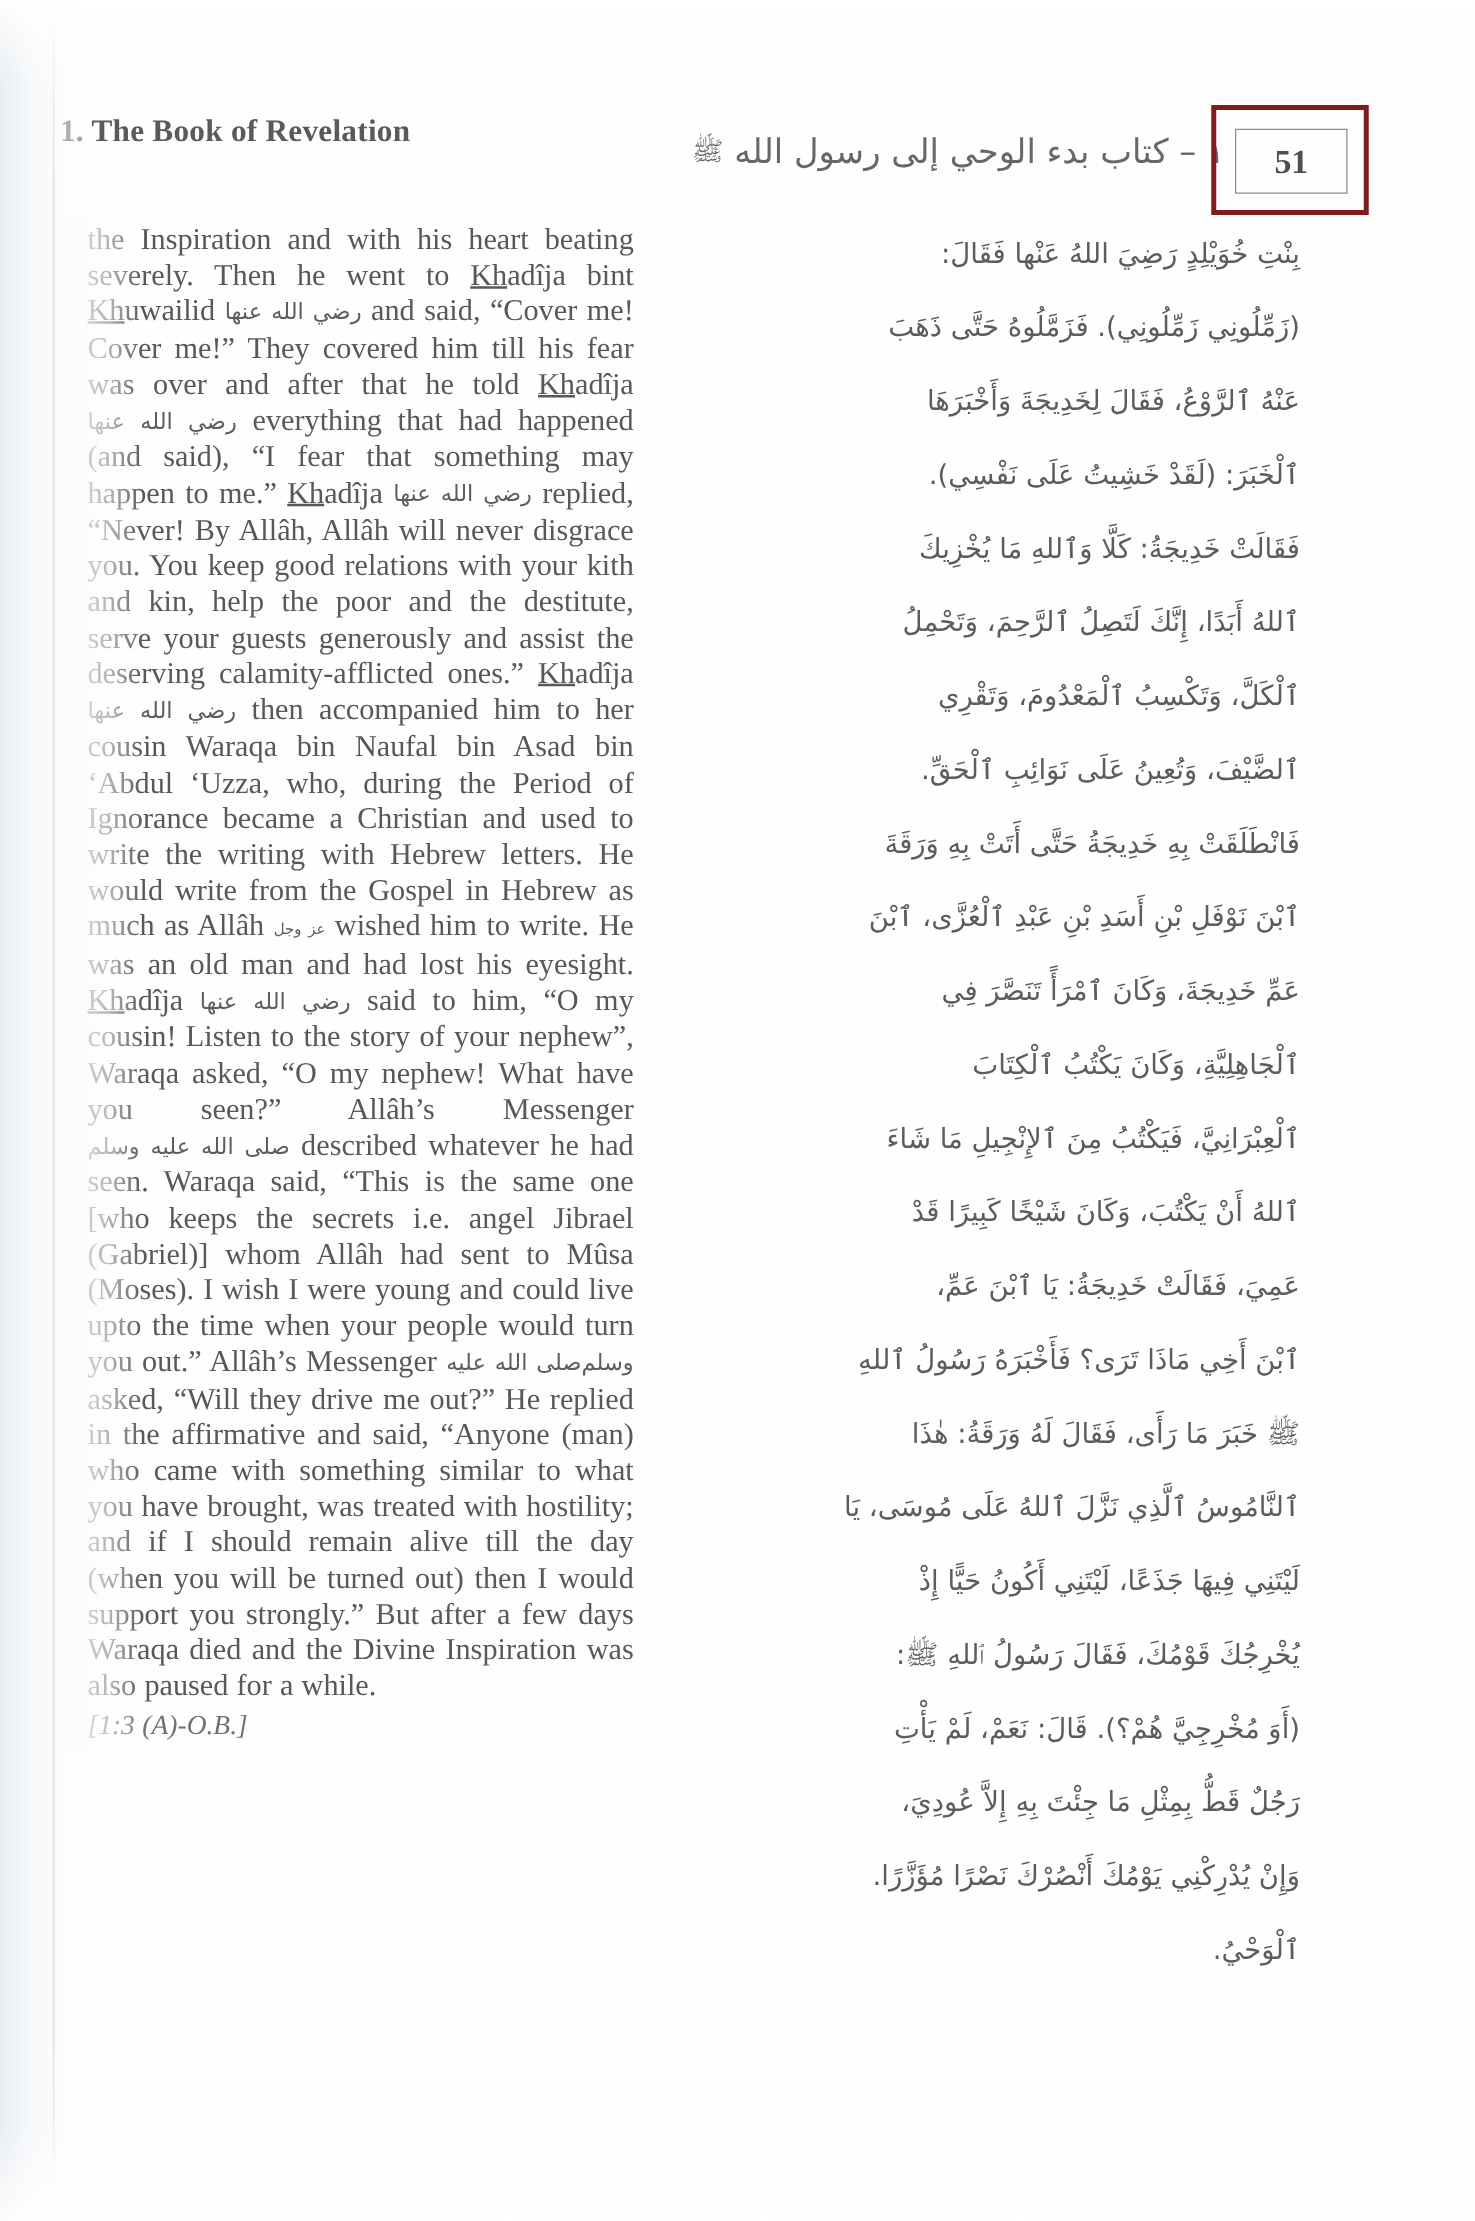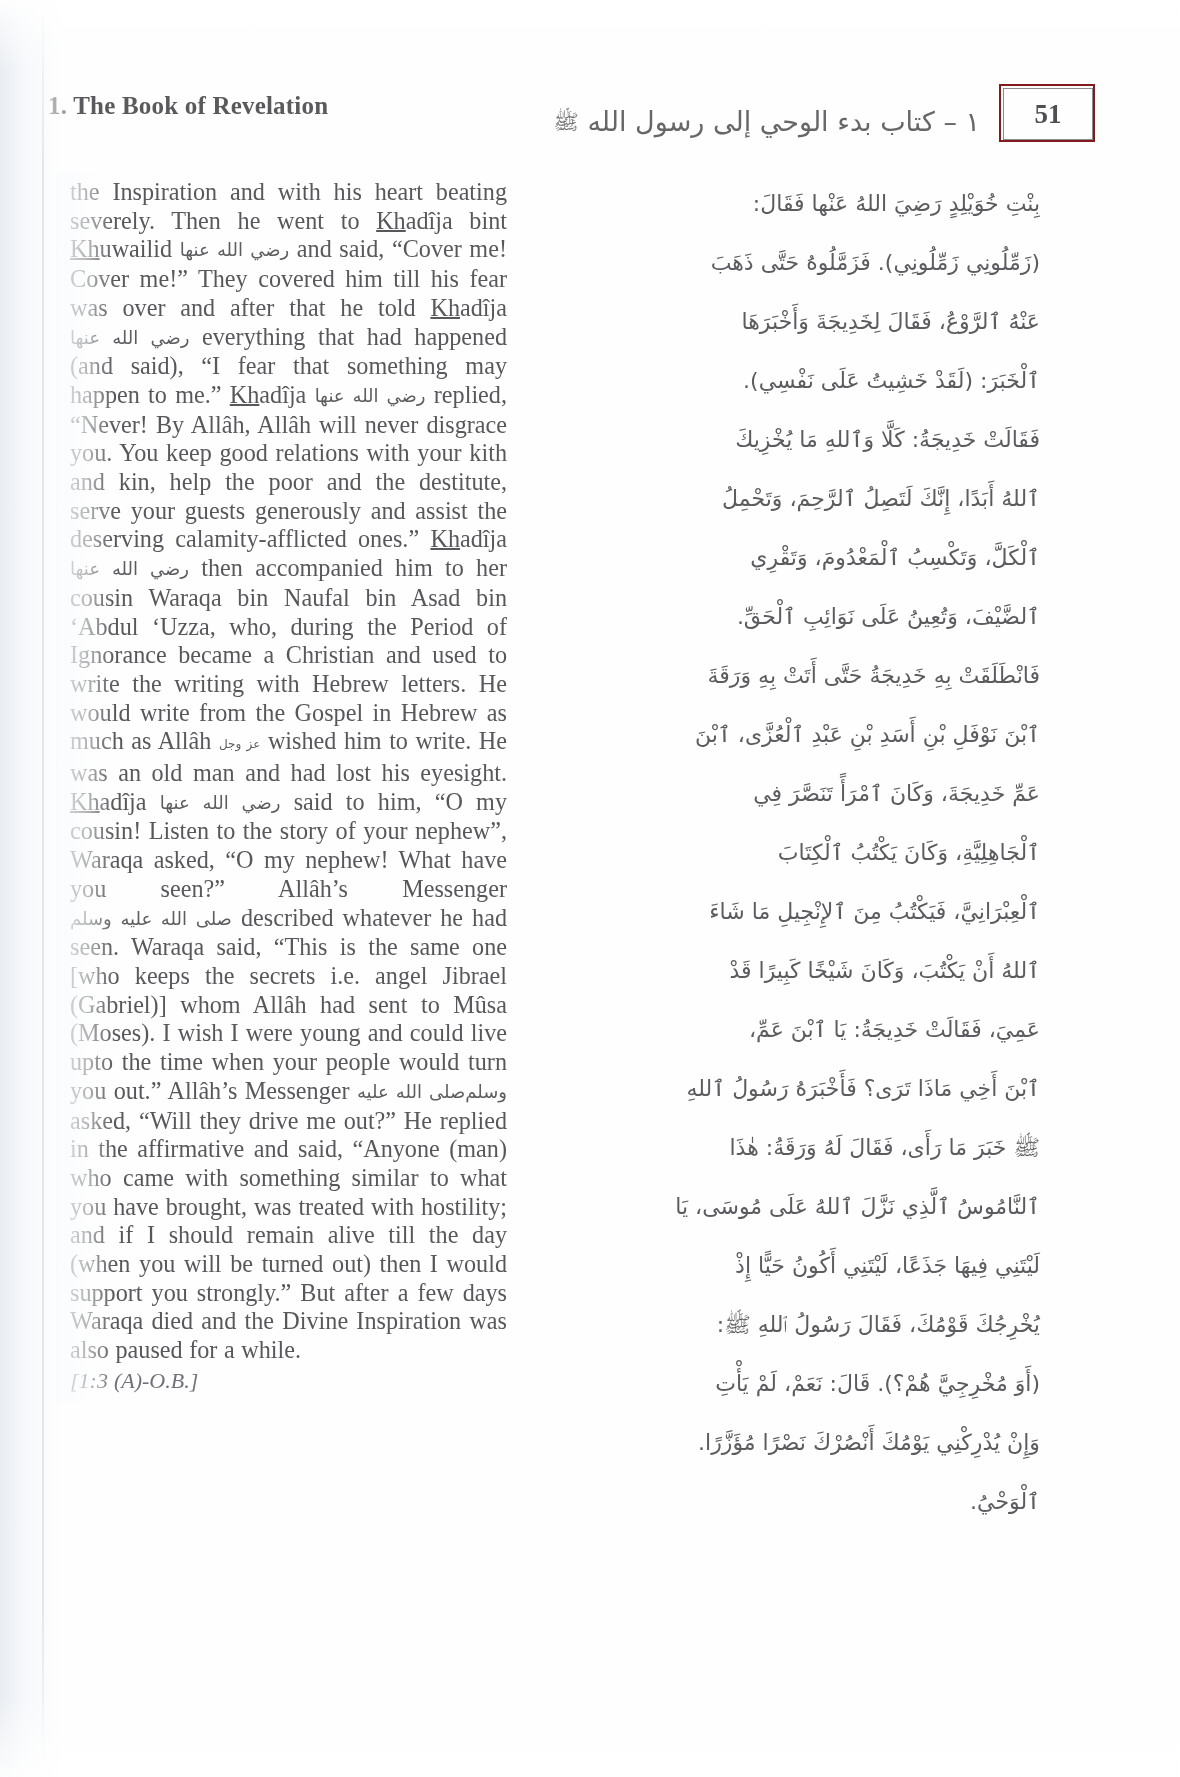--- a/index.html
+++ b/index.html
@@ -85,22 +85,22 @@
     margin-top: 18px;
   }
   .header-arabic .salla {
     font-size: 21px;
     vertical-align: 2px;
   }
   .page-num-box {
     position: absolute;
     right: 85px; top: -8px;
     width: 88px; height: 50px;
-    border: 2px solid #7f1d1d;
-    padding: 2px;
+    border: 4px solid #7f1d1d;
+    padding: 15px;
   }
   .page-num-inner {
     width: 100%; height: 100%;
     border: 1px solid #8a8a8f;
     display: flex;
     align-items: center;
     justify-content: center;
     font-family: "Liberation Serif", "DejaVu Serif", serif;
     font-weight: bold;
     font-size: 27px;
@@ -222,20 +222,21 @@
       <p>ٱلْجَاهِلِيَّةِ، وَكَانَ يَكْتُبُ ٱلْكِتَابَ</p>
       <p>ٱلْعِبْرَانِيَّ، فَيَكْتُبُ مِنَ ٱلإِنْجِيلِ مَا شَاءَ</p>
       <p>ٱللهُ أَنْ يَكْتُبَ، وَكَانَ شَيْخًا كَبِيرًا قَدْ</p>
       <p>عَمِيَ، فَقَالَتْ خَدِيجَةُ: يَا ٱبْنَ عَمِّ،</p>
       <p>ٱبْنَ أَخِي مَاذَا تَرَى؟ فَأَخْبَرَهُ رَسُولُ ٱللهِ</p>
       <p>ﷺ خَبَرَ مَا رَأَى، فَقَالَ لَهُ وَرَقَةُ: هٰذَا</p>
       <p>ٱلنَّامُوسُ ٱلَّذِي نَزَّلَ ٱللهُ عَلَى مُوسَى، يَا</p>
       <p>لَيْتَنِي فِيهَا جَذَعًا، لَيْتَنِي أَكُونُ حَيًّا إِذْ</p>
       <p>يُخْرِجُكَ قَوْمُكَ، فَقَالَ رَسُولُ ٱللهِ ﷺ:</p>
       <p>(أَوَ مُخْرِجِيَّ هُمْ؟). قَالَ: نَعَمْ، لَمْ يَأْتِ</p>
+      <p>رَجُلٌ قَطُّ بِمِثْلِ مَا جِئْتَ بِهِ إِلاَّ عُودِيَ،</p>
       <p>وَإِنْ يُدْرِكْنِي يَوْمُكَ أَنْصُرْكَ نَصْرًا مُؤَزَّرًا.</p>
       <p>ٱلْوَحْيُ.</p>
     </div>
 
   </div>
 
   <div class="gutter-edge"></div>
   <div class="gutter-shadow"></div>
   <div class="bottom-fade"></div>
 

